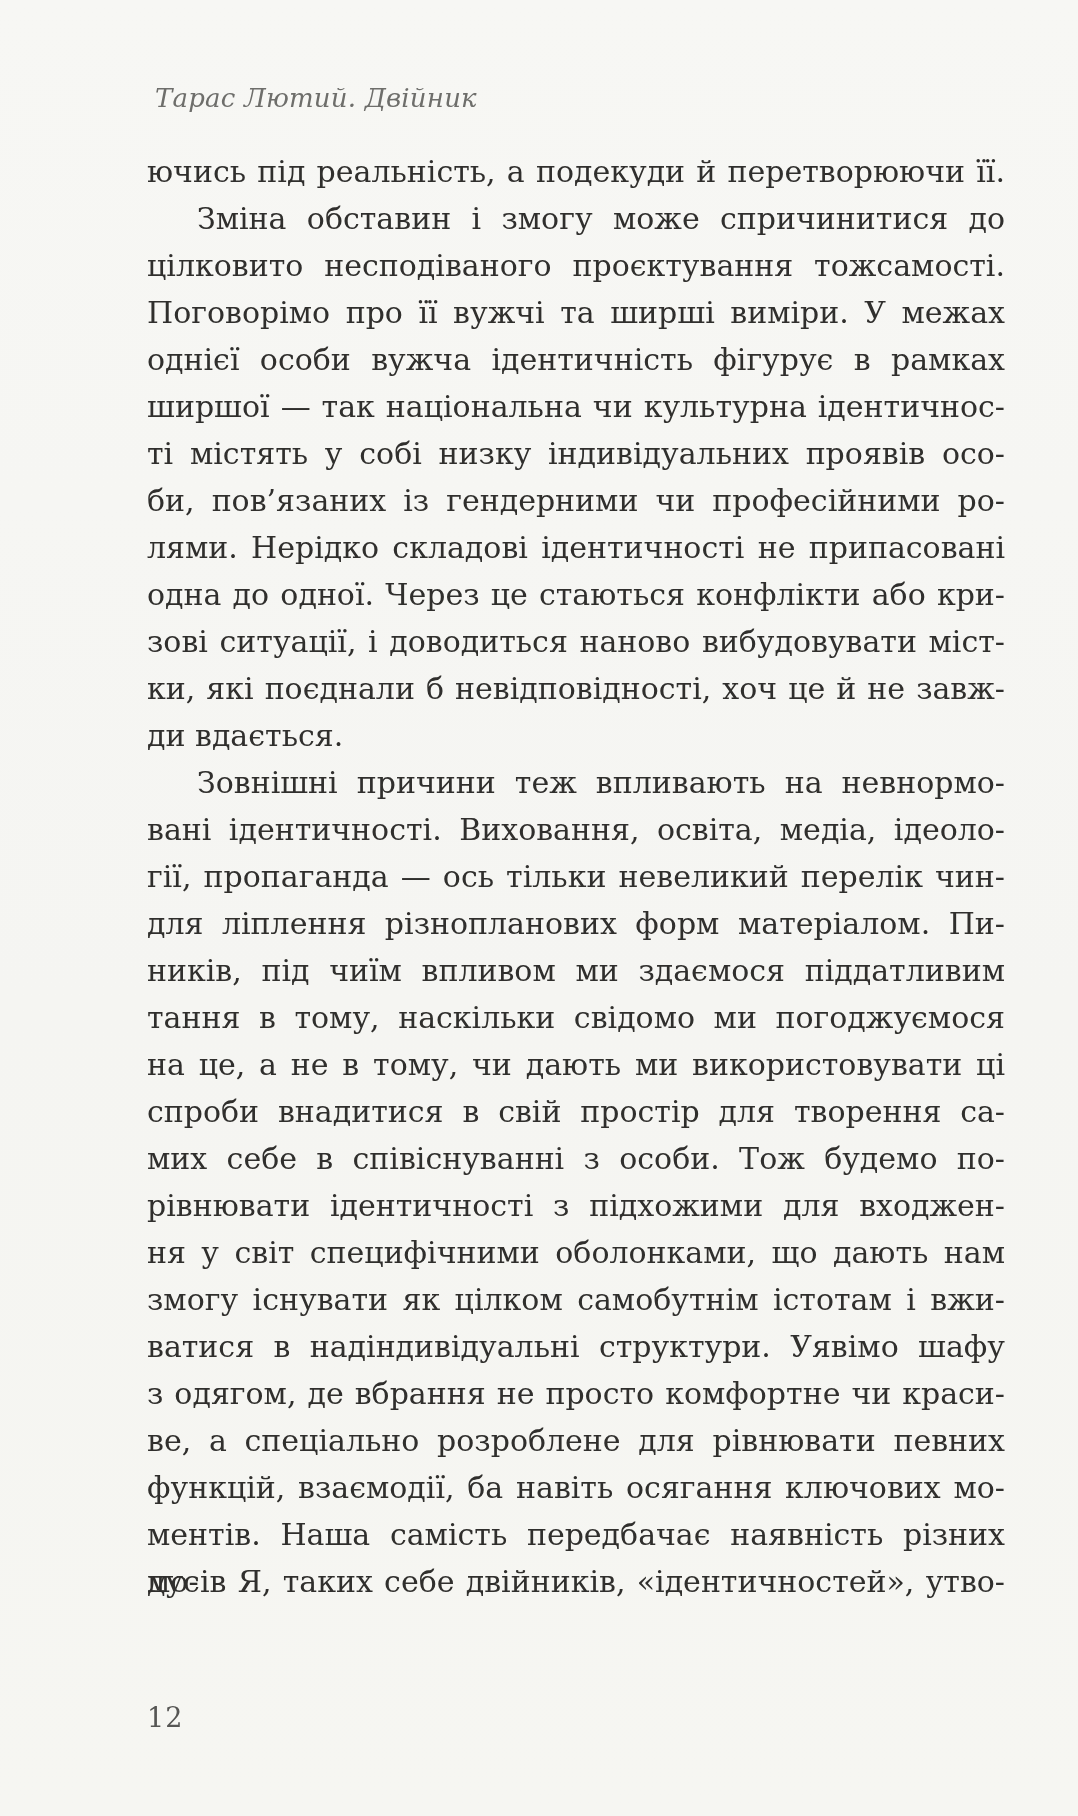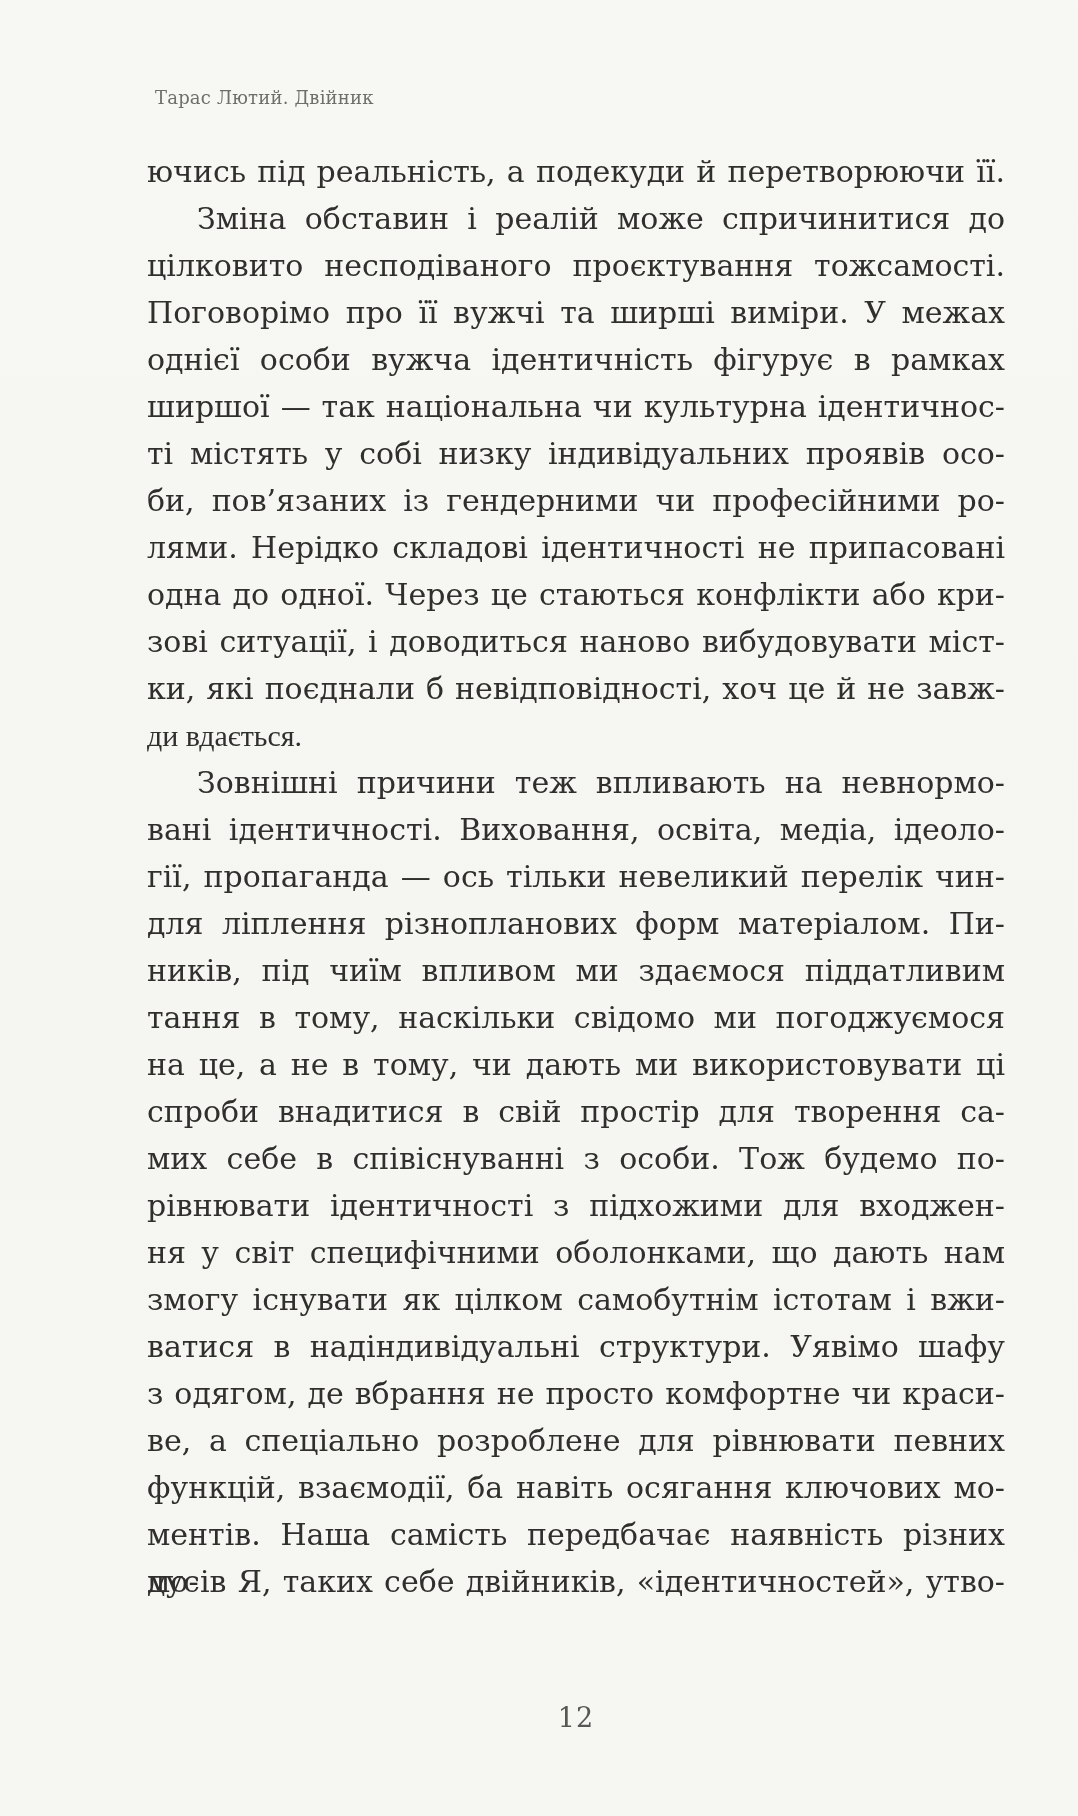--- a/index.html
+++ b/index.html
@@ -16,21 +16,22 @@
   }
   .page {
     position: absolute;
     inset: 0;
     background: linear-gradient(180deg, #f7f7f4 0%, #f5f5f2 55%, #f6f6f2 100%);
   }
   .running-header {
     position: absolute;
     top: 82px;
     left: 155px;
-    font-size: 18px;
+    font-style: italic;
+    font-size: 26px;
     line-height: 32px;
     color: #6e6e6b;
     letter-spacing: 0.2px;
   }
   .text-block {
     position: absolute;
     top: 148px;
     left: 147px;
     width: 858px;
     color: #302f2d;
@@ -42,43 +43,41 @@
     text-align-last: justify;
     white-space: normal;
     height: 47px;
     overflow: visible;
   }
   .text-line.indent {
     text-indent: 50px;
   }
   .text-line.para-end {
     text-align-last: left;
-    font-family: Liberation Serif, serif;
   }
   .page-number {
     position: absolute;
     top: 1702px;
     left: 147px;
     width: 858px;
-    text-align: center;
     font-size: 27px;
     color: #565654;
     letter-spacing: 1px;
   }
 </style>
 </head>
 <body>
 
 <div class="page">
 
   <div class="running-header">Тарас Лютий. Двійник</div>
 
   <div class="text-block">
       <div class="text-line">ючись під реальність, а подекуди й перетворюючи її.</div>
-      <div class="text-line indent">Зміна обставин і реалій може спричинитися до</div>
+      <div class="text-line indent">Зміна обставин і змогу може спричинитися до</div>
       <div class="text-line">цілковито несподіваного проєктування тожсамості.</div>
       <div class="text-line">Поговорімо про її вужчі та ширші виміри. У межах</div>
       <div class="text-line">однієї особи вужча ідентичність фігурує в рамках</div>
       <div class="text-line">ширшої — так національна чи культурна ідентичнос-</div>
       <div class="text-line">ті містять у собі низку індивідуальних проявів осо-</div>
       <div class="text-line">би, пов’язаних із гендерними чи професійними ро-</div>
       <div class="text-line">лями. Нерідко складові ідентичності не припасовані</div>
       <div class="text-line">одна до одної. Через це стаються конфлікти або кри-</div>
       <div class="text-line">зові ситуації, і доводиться наново вибудовувати міст-</div>
       <div class="text-line">ки, які поєднали б невідповідності, хоч це й не завж-</div>

